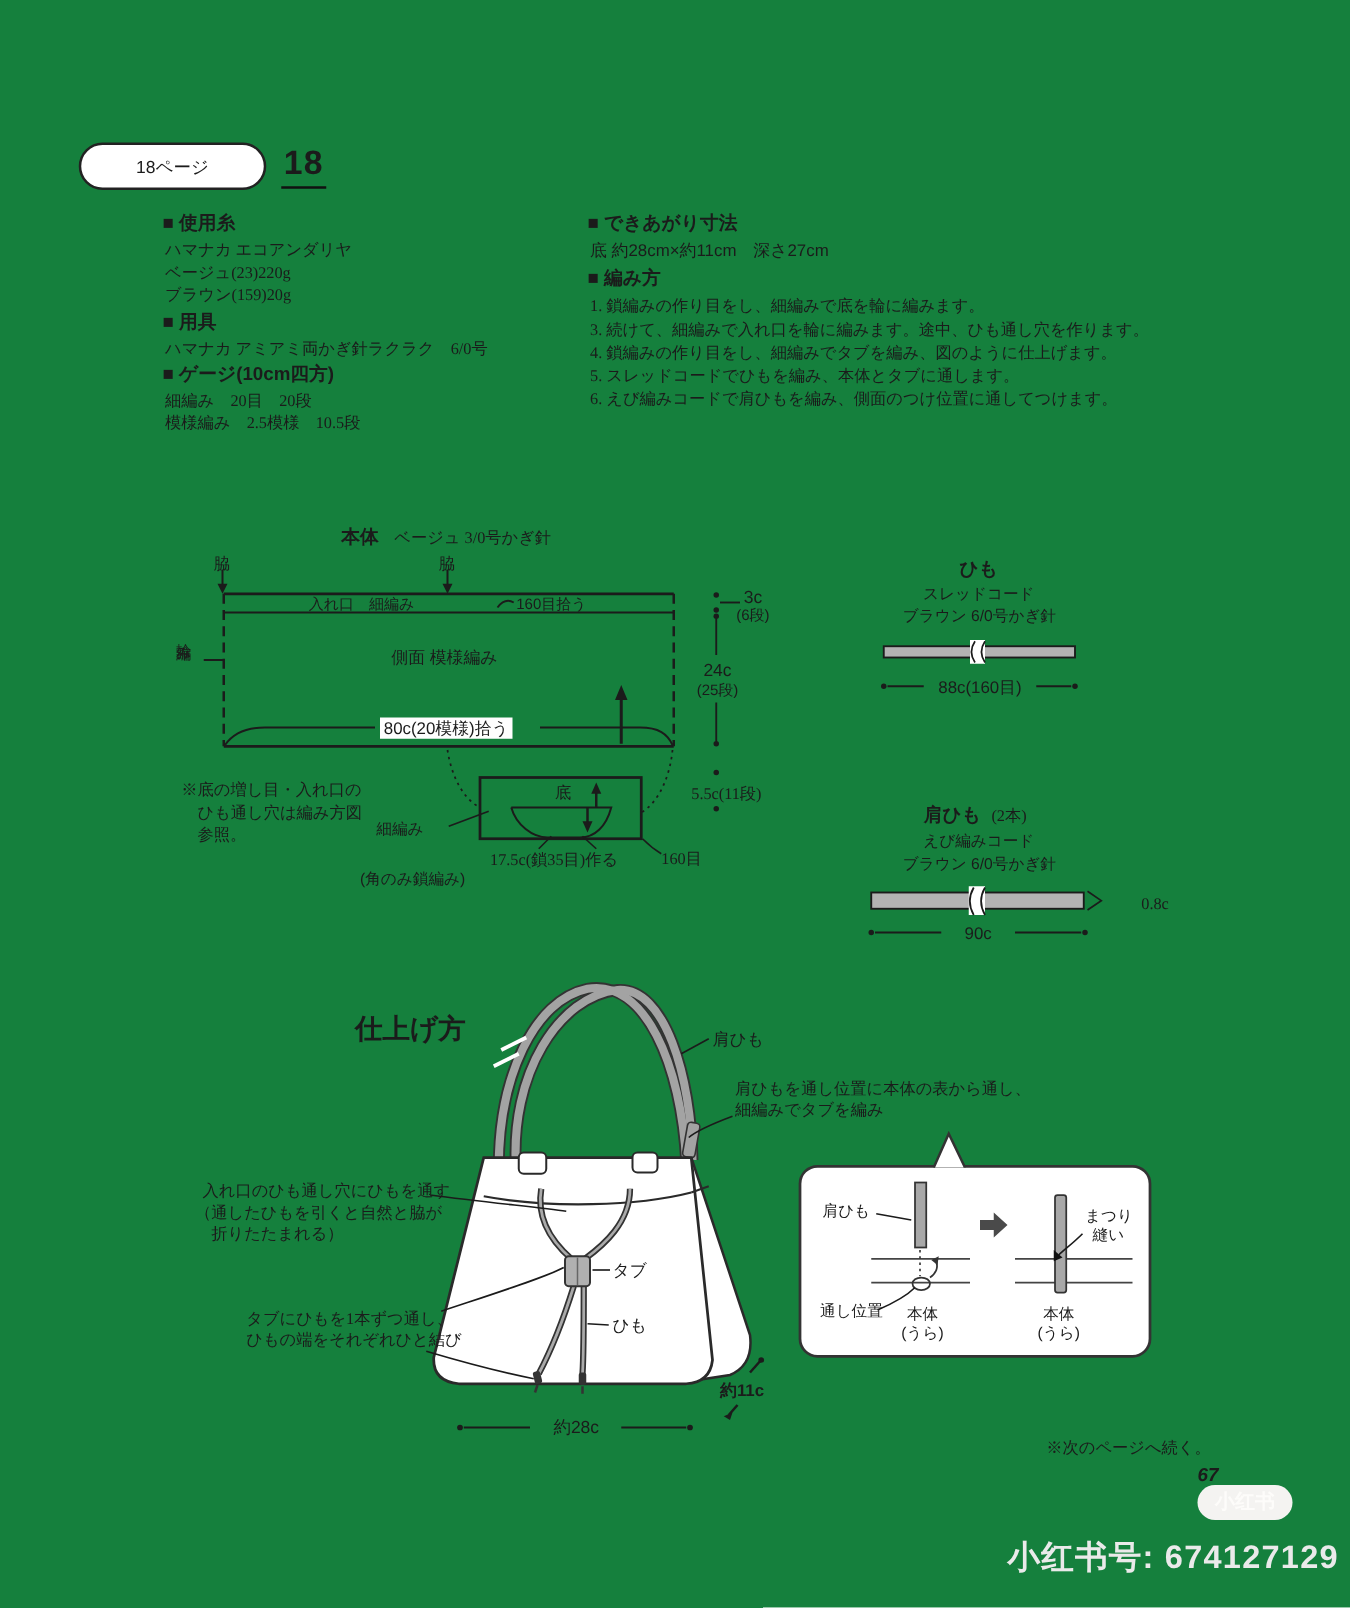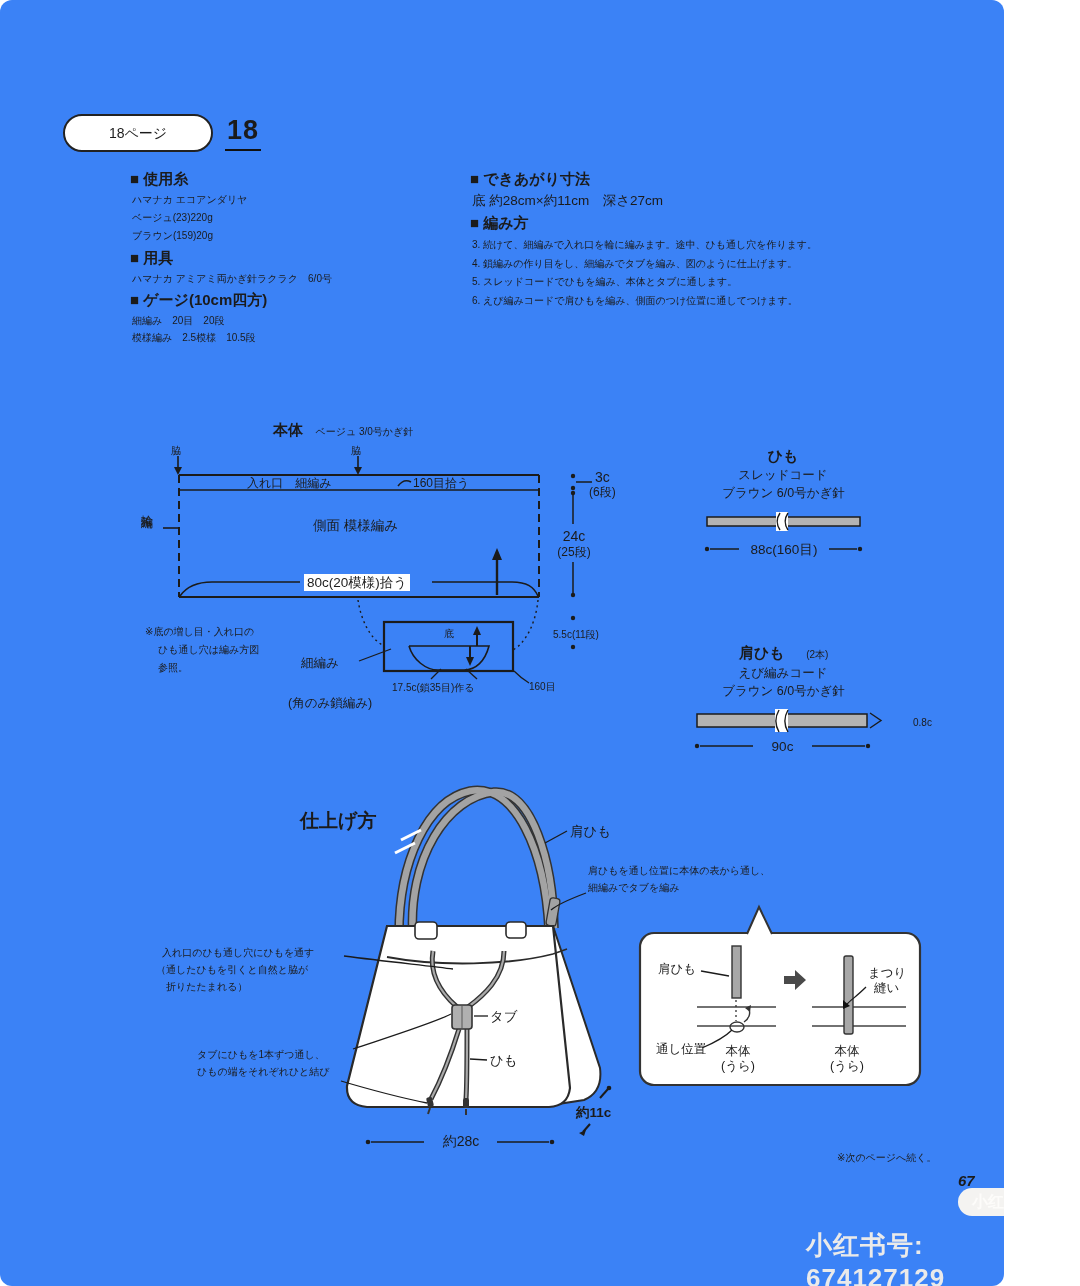--- a/index.html
+++ b/index.html
@@ -1,22 +1,22 @@
 <!DOCTYPE html>
 <html><head>
 <meta charset="utf-8">
 <style>
   html,body{margin:0;padding:0;background:#fff;}
-  .page{position:relative;width:1004px;height:1286px;background:#3b82f6;overflow:hidden;
-        font-family:"Liberation Sans","DejaVu Sans",sans-serif;color:#1b1b1b;border-radius:12px;}
+  .page{position:relative;width:1080px;height:1286px;background:#15803d;overflow:hidden;
+        font-family:"Liberation Sans","DejaVu Sans",sans-serif;color:#1b1b1b;}
   .t{position:absolute;white-space:nowrap;color:#1b1b1b;}
   .b{font-weight:bold;}
   .s12{font-size:12px;line-height:14px;}
   .s125{font-size:12.5px;line-height:15px;}
-  .s13{font-size:10px;line-height:17px;}
+  .s13{font-size:13px;line-height:17px;font-family:Liberation Serif, serif;}
   .s135{font-size:13.5px;line-height:17px;}
   .s14{font-size:14px;line-height:17px;}
   .s15{font-size:15px;line-height:18px;}
   .ctr{text-align:center;}
   .svgart{position:absolute;left:0;top:0;}
   .pill{position:absolute;left:63px;top:114px;width:150px;height:38px;border:2px solid #222;
         border-radius:19px;background:#fff;box-sizing:border-box;text-align:center;
         font-size:14px;line-height:34px;}
   .bignum{position:absolute;left:225px;top:115px;font-size:27px;font-weight:bold;
           border-bottom:2.5px solid #111;padding:0 2px 3px 2px;letter-spacing:1px;}
@@ -219,20 +219,21 @@
 
   <div class="t s15 b" style="left:130px;top:291px;">■ ゲージ(10cm四方)</div>
   <div class="t s13" style="left:132px;top:312px;">細編み　20目　20段</div>
   <div class="t s13" style="left:132px;top:329px;">模様編み　2.5模様　10.5段</div>
 
   <div class="t s15 b" style="left:470px;top:170px;">■ できあがり寸法</div>
   <div class="t s135" style="left:472px;top:192px;">底 約28cm×約11cm　深さ27cm</div>
 
   <div class="t s15 b" style="left:470px;top:214px;">■ 編み方</div>
   <div class="t s13 steps" style="left:472px;top:236px;">
+    <div>1. 鎖編みの作り目をし、細編みで底を輪に編みます。</div>
     <div>3. 続けて、細編みで入れ口を輪に編みます。途中、ひも通し穴を作ります。</div>
     <div>4. 鎖編みの作り目をし、細編みでタブを編み、図のように仕上げます。</div>
     <div>5. スレッドコードでひもを編み、本体とタブに通します。</div>
     <div>6. えび編みコードで肩ひもを編み、側面のつけ位置に通してつけます。</div>
   </div>
 
   <div class="t" style="left:273px;top:421px;">
     <span class="b s15">本体</span>
     <span class="s13" style="margin-left:8px;">ベージュ 3/0号かぎ針</span>
   </div>
@@ -260,28 +261,28 @@
   <div class="t s13" style="left:392px;top:679px;">17.5c(鎖35目)作る</div>
   <div class="t s13" style="left:529px;top:678px;">160目</div>
 
   <div class="t s15 b ctr" style="left:733px;top:447px;width:100px;">ひも</div>
   <div class="t s125 ctr" style="left:733px;top:468px;width:100px;">スレッドコード</div>
   <div class="t s125 ctr" style="left:721px;top:486px;width:125px;">ブラウン 6/0号かぎ針</div>
   <div class="t s135 ctr" style="left:738px;top:541px;width:92px;">88c(160目)</div>
 
   <div class="t" style="left:739px;top:644px;">
     <span class="b s15">肩ひも</span>
-    <span class="s13" style="margin-left:17px;">(2本)</span>
+    <span class="s13" style="margin-left:4px;">(2本)</span>
   </div>
   <div class="t s125 ctr" style="left:733px;top:666px;width:100px;">えび編みコード</div>
   <div class="t s125 ctr" style="left:721px;top:684px;width:125px;">ブラウン 6/0号かぎ針</div>
   <div class="t s13" style="left:885px;top:714px;margin-left:28px;">0.8c</div>
   <div class="t s135 ctr" style="left:755px;top:738px;width:55px;">90c</div>
 
-  <div class="t b" style="left:300px;top:808px;font-size:19px;">仕上げ方</div>
+  <div class="t b" style="left:284px;top:808px;font-size:22px;">仕上げ方</div>
   <div class="t s135" style="left:570px;top:823px;">肩ひも</div>
   <div class="t s13" style="left:588px;top:862px;">肩ひもを通し位置に本体の表から通し、</div>
   <div class="t s13" style="left:588px;top:879px;">細編みでタブを編み</div>
   <div class="t s13" style="left:162px;top:944px;">入れ口のひも通し穴にひもを通す</div>
   <div class="t s13" style="left:156px;top:961px;">（通したひもを引くと自然と脇が</div>
   <div class="t s13" style="left:156px;top:978px;">　折りたたまれる）</div>
   <div class="t s135" style="left:490px;top:1008px;">タブ</div>
   <div class="t s135" style="left:490px;top:1052px;">ひも</div>
   <div class="t s13" style="left:197px;top:1046px;">タブにひもを1本ずつ通し、</div>
   <div class="t s13" style="left:197px;top:1063px;text-align:right;">ひもの端をそれぞれひと結び</div>

